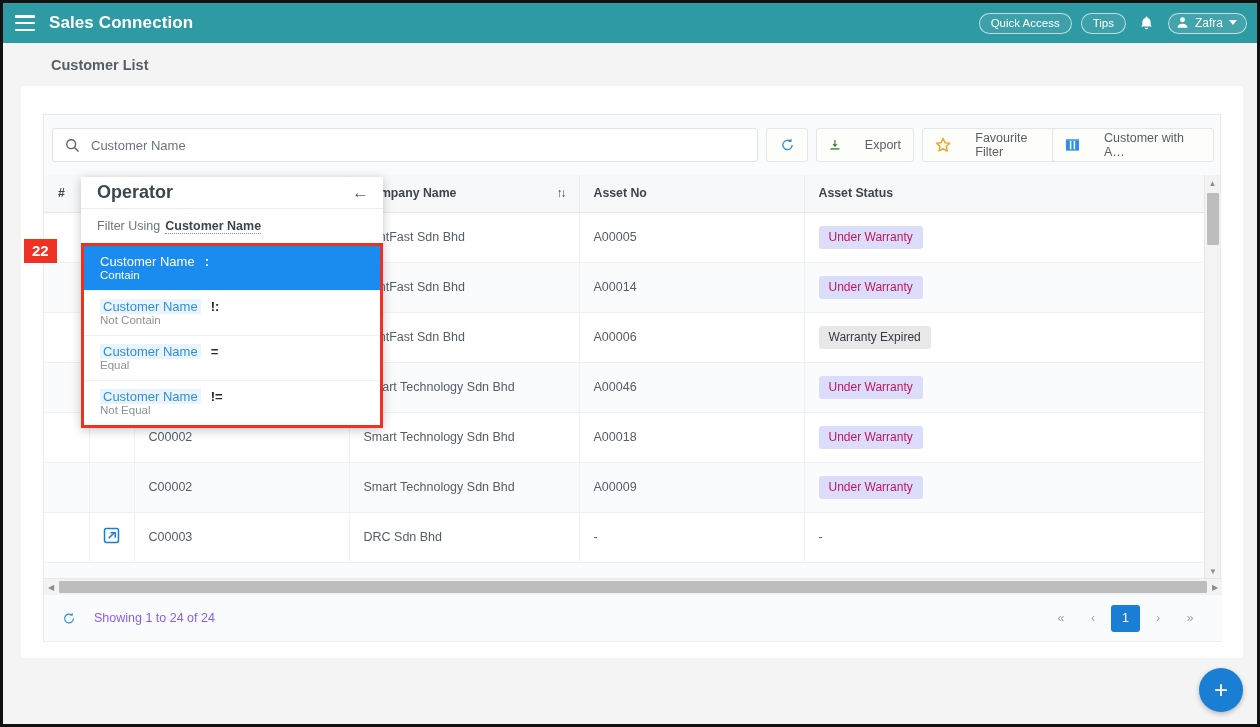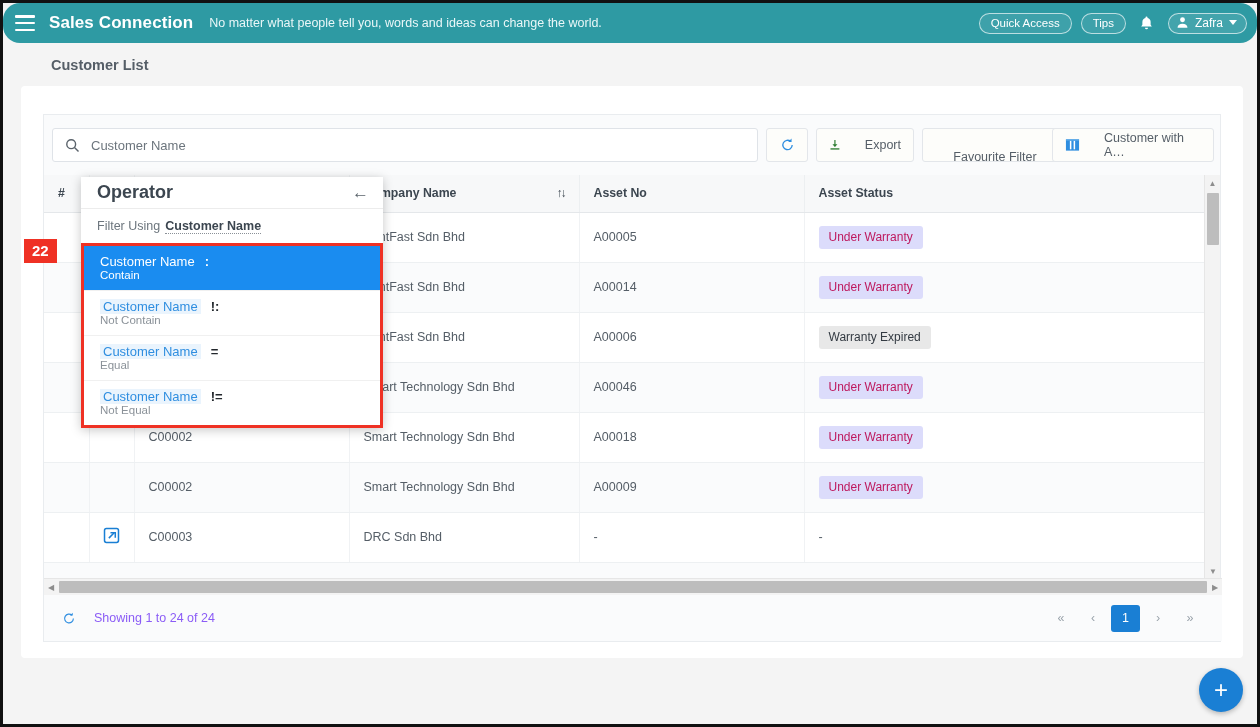--- a/index.html
+++ b/index.html
@@ -18,21 +18,20 @@
   }
 
   
   .topbar {
     position: absolute; left: 0; top: 0;
     width: 1254px; height: 40px;
     background: #2e9aa3;
     display: flex; align-items: center;
     padding: 0 10px 0 12px;
     color: #fff;
-    border-radius: 17px;
   }
   .hamburger { width: 20px; height: 16px; display: flex; flex-direction: column;
     justify-content: space-between; cursor: pointer; margin-right: 14px; }
   .hamburger span { display: block; height: 2.5px; background: #fff; border-radius: 1px; }
   .brand { font-size: 17px; font-weight: bold; letter-spacing: .1px; white-space: nowrap; }
   .tagline { font-size: 12.5px; margin-left: 16px; color: #eaf7f8; white-space: nowrap; }
   .topbar-right { margin-left: auto; display: flex; align-items: center; gap: 9px; }
   .pill {
     border: 1px solid rgba(255,255,255,.65);
     border-radius: 11px;
@@ -88,21 +87,21 @@
   }
   .search-ph { font-size: 13px; color: #6c757d; margin-left: 11px; }
   .tb-btn {
     position: absolute; top: 13px; height: 34px;
     background: #fdfdfa; border: 1px solid #e3e6ea; border-radius: 3px;
     display: flex; align-items: center; justify-content: center; gap: 24px;
     font-size: 12.5px; color: #555e67; cursor: pointer; padding: 0 12px;
   }
   #btn-refresh { left: 722px; width: 42px; }
   #btn-export  { left: 772px; width: 98px; }
-  #btn-fav     { left: 878px; width: 146px; flex-direction: column; }
+  #btn-fav     { left: 878px; width: 146px; }
   #btn-cust    { left: 1008px; width: 162px; }
 
   
   .grid { position: absolute; left: 0; top: 60px; width: 1178px; height: 404px; overflow: hidden; }
   table { border-collapse: collapse; width: 1162px; table-layout: fixed; }
   thead th {
     background: #f7f8f9; border-bottom: 1px solid #e4e7ea; border-right: 1px solid #eceff1;
     height: 37px; font-size: 12.3px; font-weight: bold; color: #3c4650;
     text-align: left; padding: 0 14px; vertical-align: middle;
   }
@@ -204,21 +203,20 @@
 
 <div class="app-frame">
 
   <div class="topbar">
     <div class="hamburger">
       <span></span>
         <span></span>
         <span></span>
     </div>
     <div class="brand">Sales Connection</div>
-    <div class="tagline">No matter what people tell you, words and ideas can change the world.</div>
 
     <div class="topbar-right">
       <div class="pill">Quick Access</div>
       <div class="pill">Tips</div>
       <div class="bell-wrap">
         <svg width="15" height="17" viewBox="0 0 16 18" aria-hidden="true">
           <path d="M8 1.6a1.1 1.1 0 0 1 1.1 1.1v.5a4.4 4.4 0 0 1 3.3 4.2v3l1.3 1.9H2.3l1.3-1.9v-3a4.4 4.4 0 0 1 3.3-4.2v-.5A1.1 1.1 0 0 1 8 1.6z" fill="#ffffff"></path>
           <path d="M6.4 13.6a1.6 1.6 0 0 0 3.2 0z" fill="#ffffff"></path>
         </svg>
       </div>

